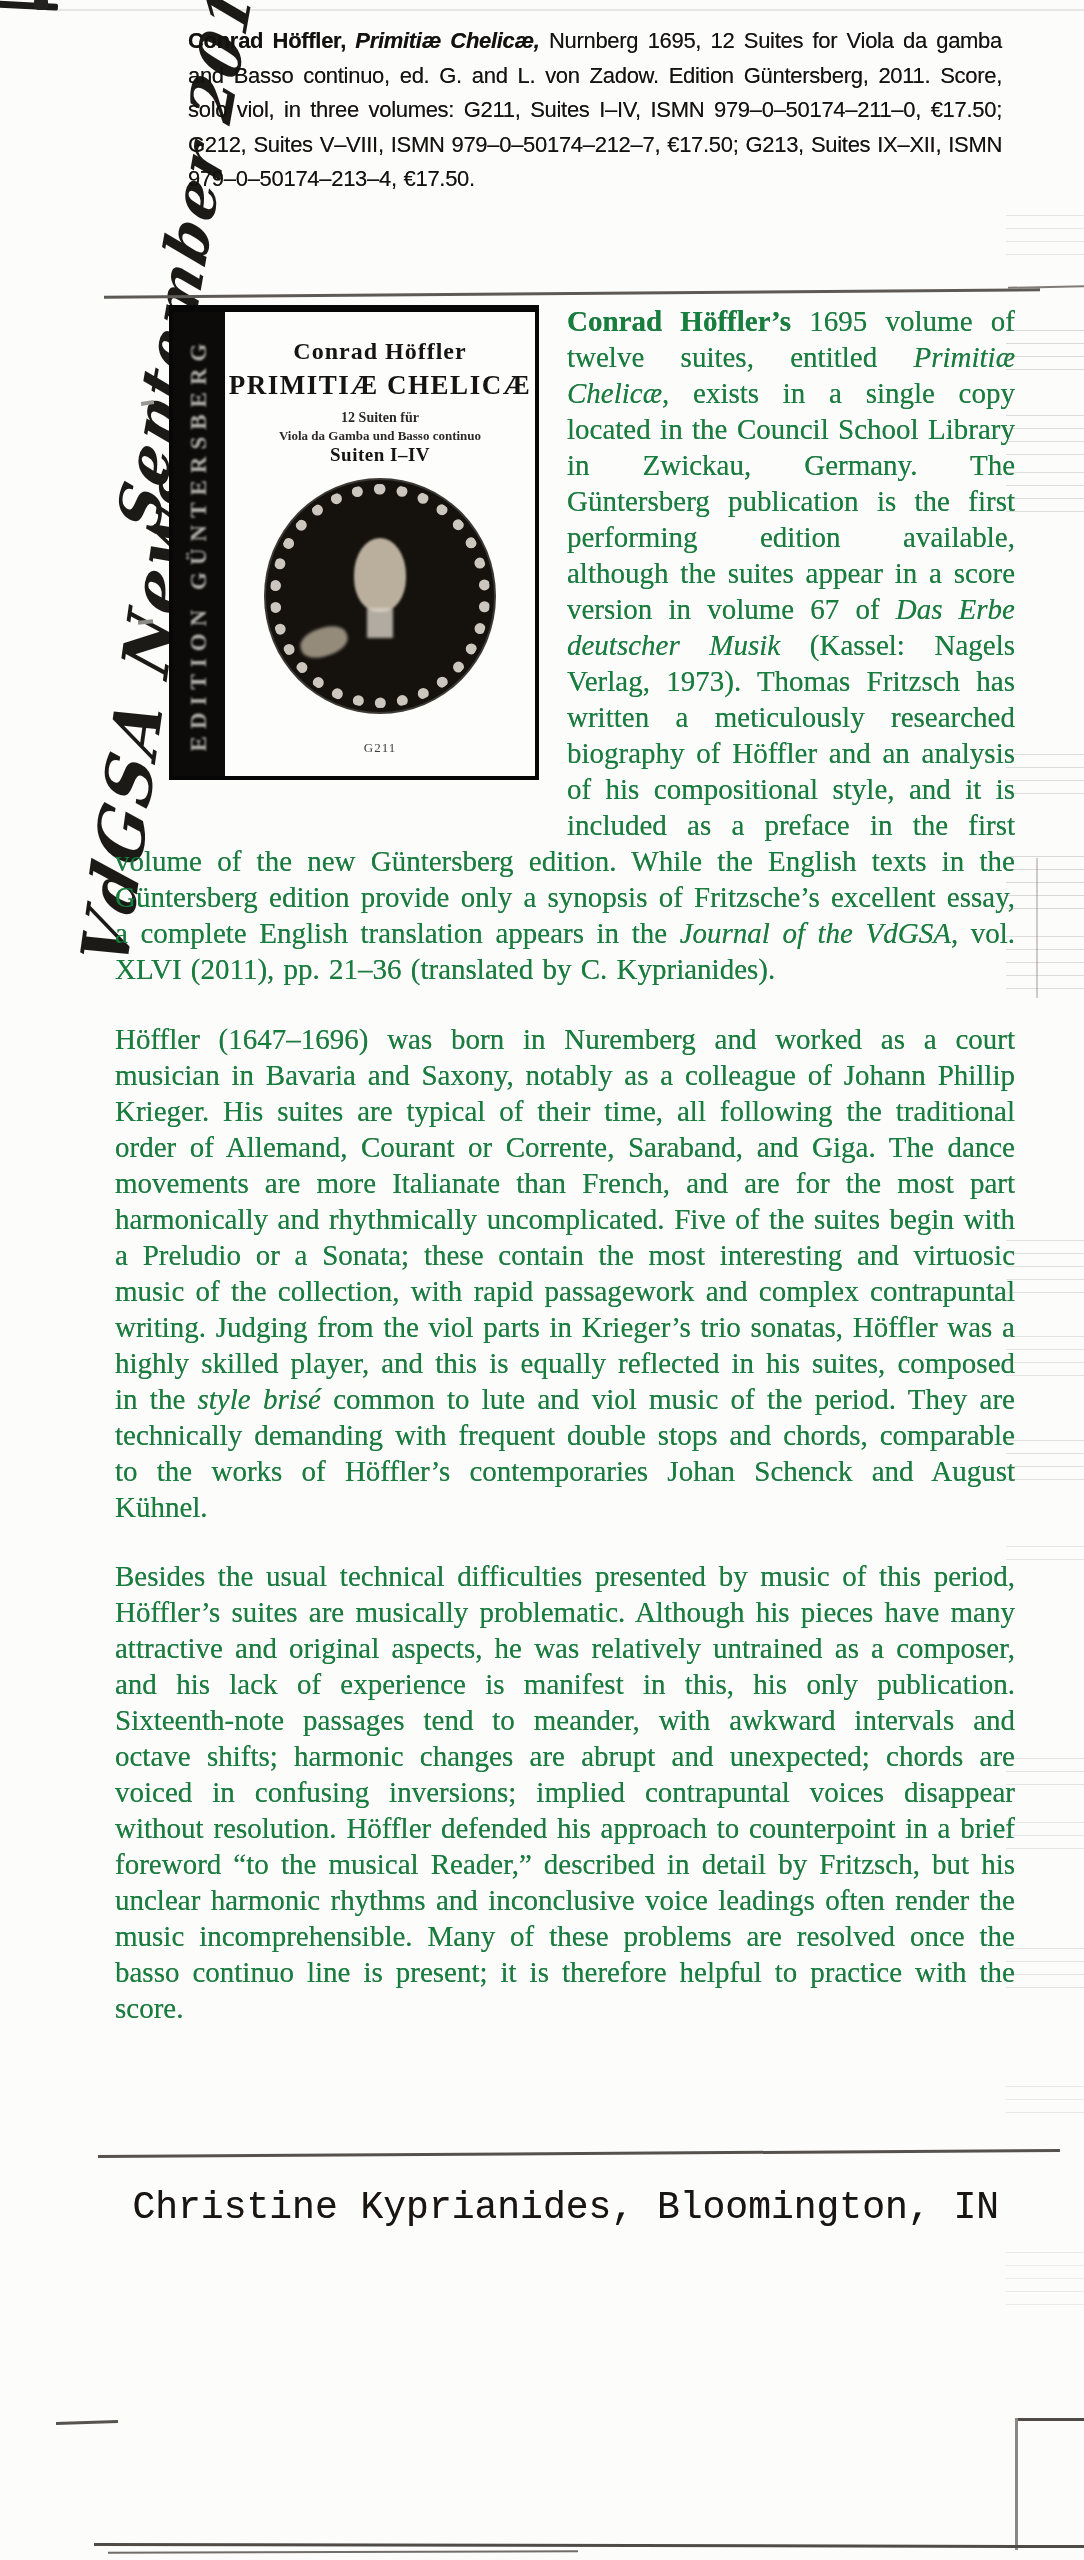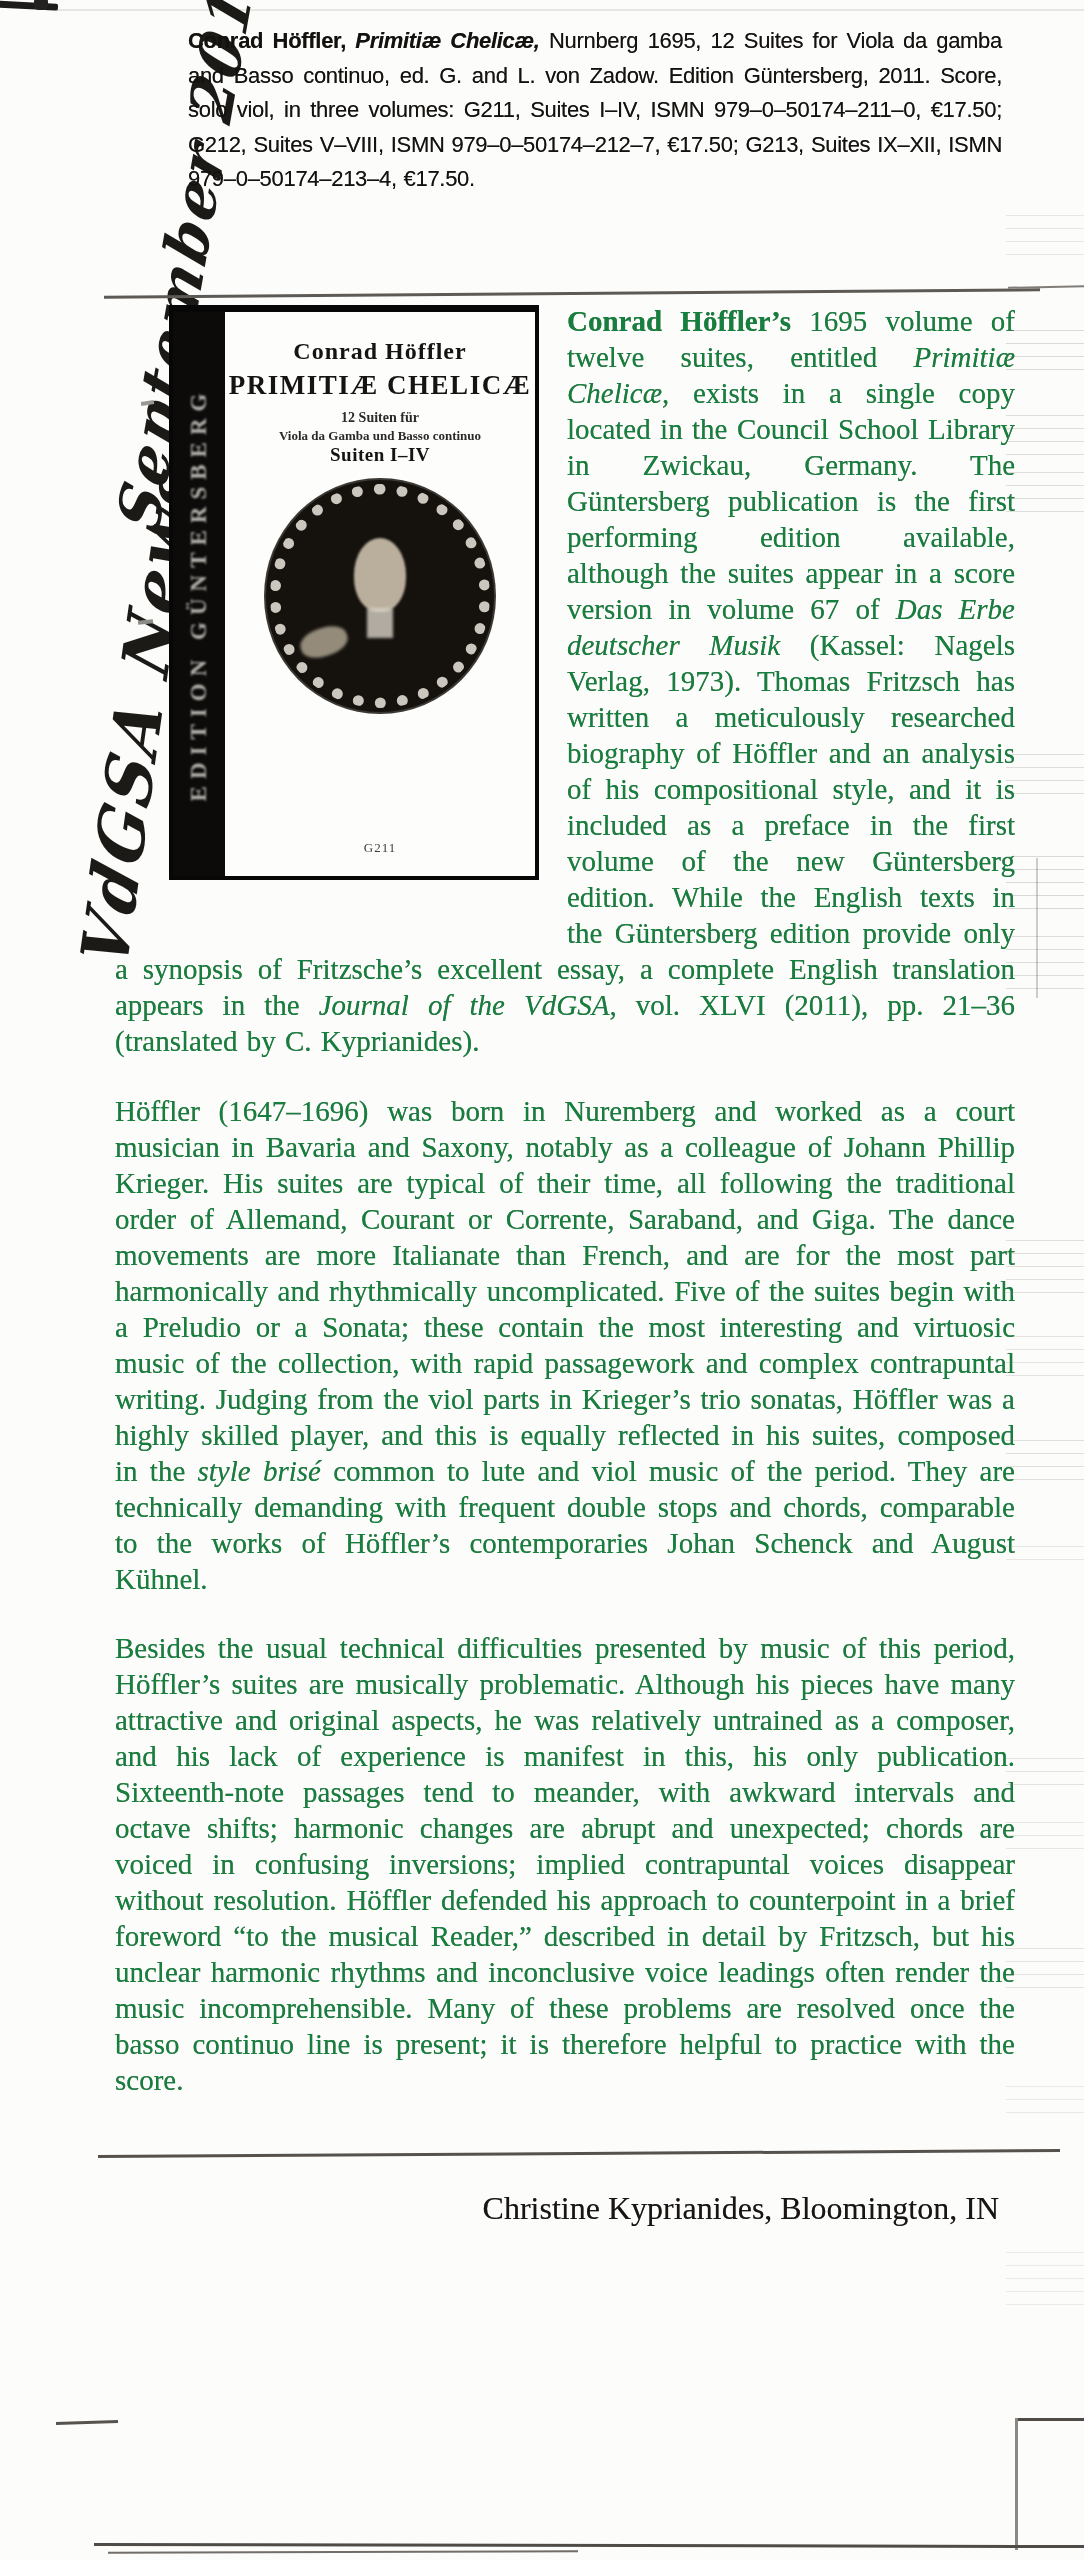--- a/index.html
+++ b/index.html
@@ -68,21 +68,21 @@
     color:#15803d;margin:0 0 34px 0;word-spacing:2px;
     text-shadow:0 0 .5px rgba(25,22,18,.55);
   }
   .p2{margin-bottom:33px;}
   .p3{margin-bottom:0;}
   .run-b{font-weight:700;}
   .run-i{font-style:italic;}
   .run-bi{font-weight:700;font-style:italic;}
   
   .cover{
-    float:left;box-sizing:border-box;width:370px;height:575px;
+    float:left;box-sizing:border-box;width:370px;height:475px;
     margin:2px 28px 50px 54px;position:relative;
     border:4px solid #070707;border-top-width:7px;background:#fdfdfb;
   }
   .spine{position:absolute;left:0;top:0;bottom:0;width:52px;background:#0c0b0a;overflow:hidden;}
   .spine-label{
     position:absolute;left:50%;top:50%;
     transform:translate(-50%,-50%) rotate(180deg);
     writing-mode:vertical-rl;white-space:nowrap;
     font-family:"Liberation Serif",serif;font-size:23px;font-weight:700;
     letter-spacing:7px;color:#c7c4be;filter:blur(1.1px);opacity:.9;
@@ -117,22 +117,22 @@
     position:absolute;bottom:56px;left:34px;width:48px;height:28px;
     border-radius:45%;background:#b5aa97;opacity:.8;transform:rotate(-18deg);filter:blur(1.4px);
   }
   .cover-cat{position:absolute;bottom:20px;width:100%;font-size:13px;color:#3f3d3a;letter-spacing:1px;filter:blur(.5px);}
   
   .bottom-clip{position:absolute;left:115px;top:2190px;width:900px;}
   .p4a{margin-bottom:27px;}
   .p4b{margin-bottom:10px;}
   .p5{margin-bottom:5px;}
   .signature{
-    font-family:Liberation Serif, serif;
-    font-size:32px;line-height:36px;text-align:right;
+    font-family:Liberation Mono, monospace;
+    font-size:38px;line-height:36px;text-align:right;
     color:#181512;margin:0;padding-right:16px;
     text-shadow:0 0 .5px rgba(25,22,18,.55);
   }
 </style>
 </head>
 <body>
 
 <div class="page">
 
   <div class="artifact top-edge"></div>

